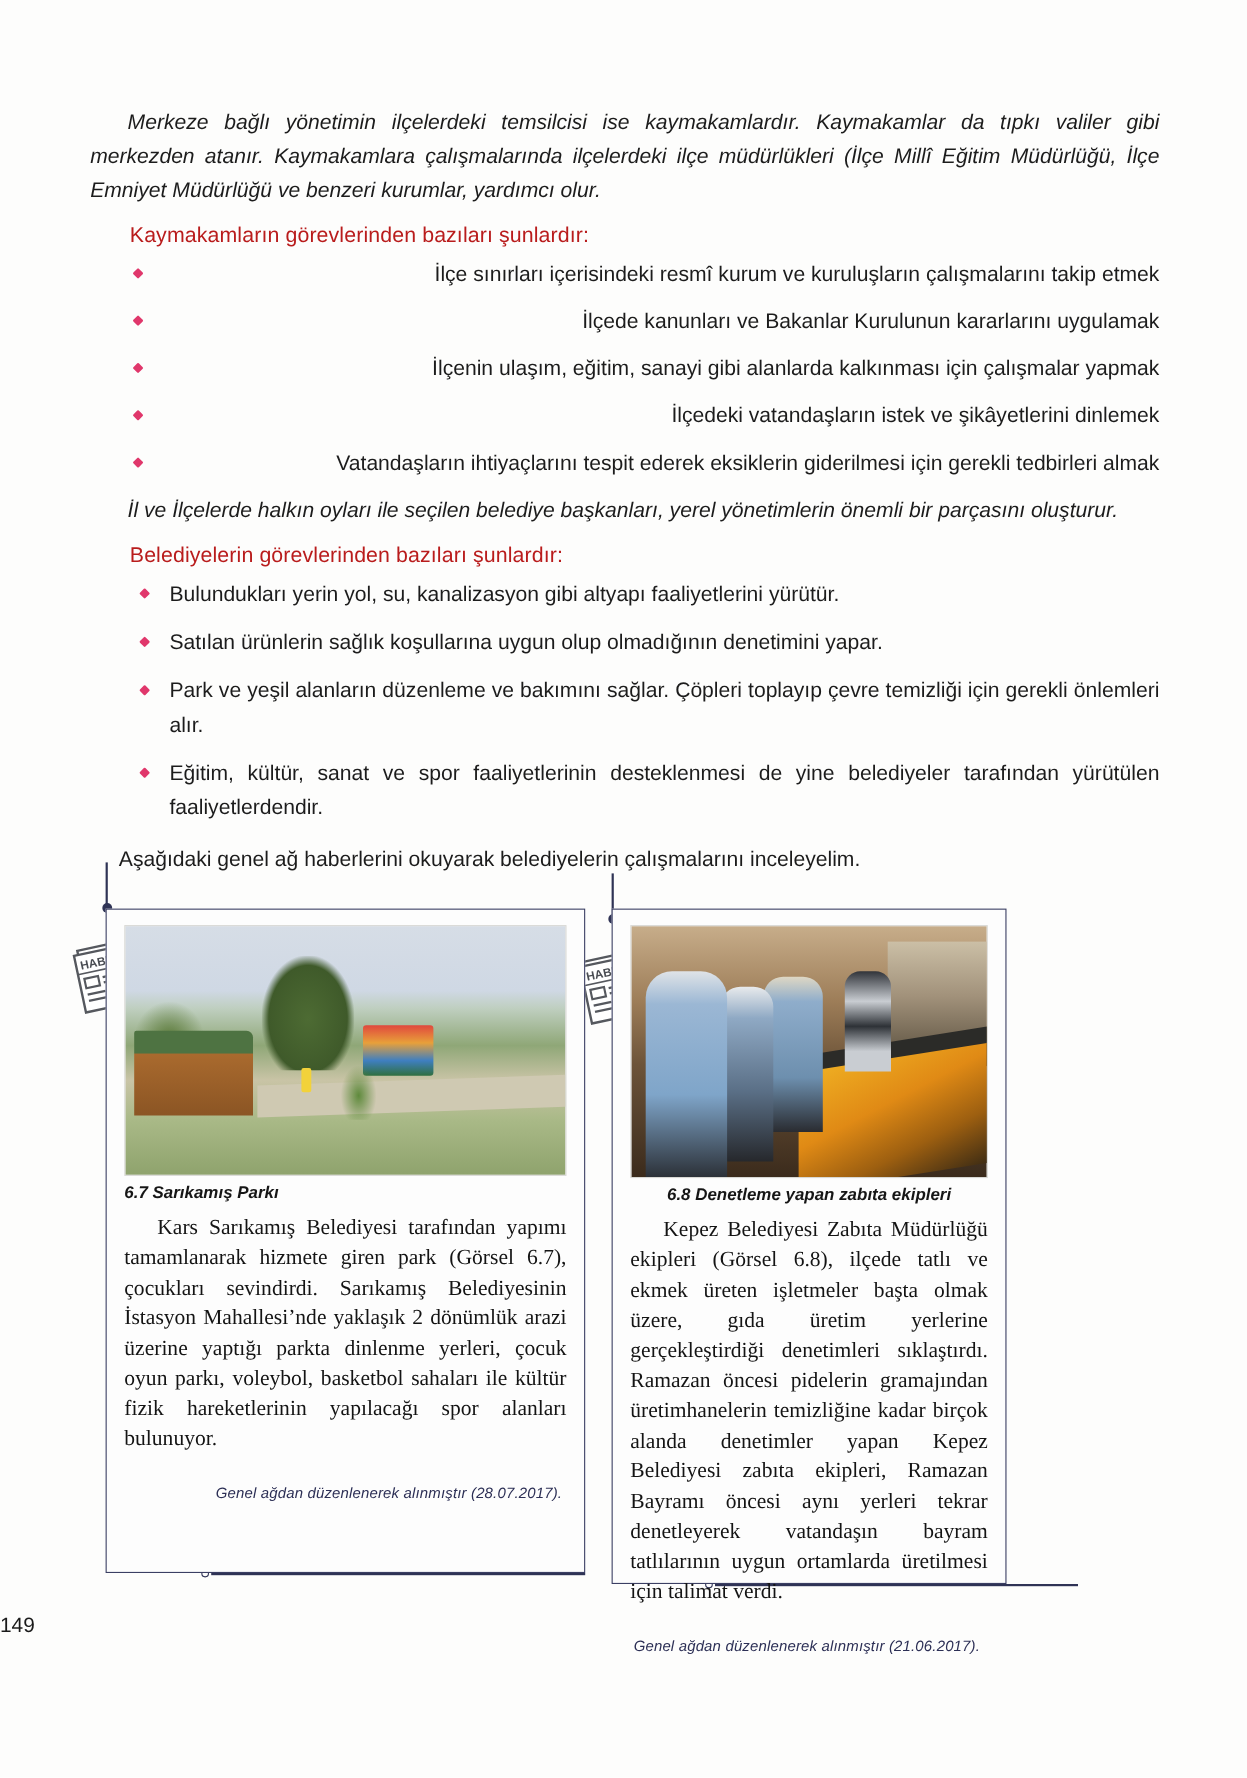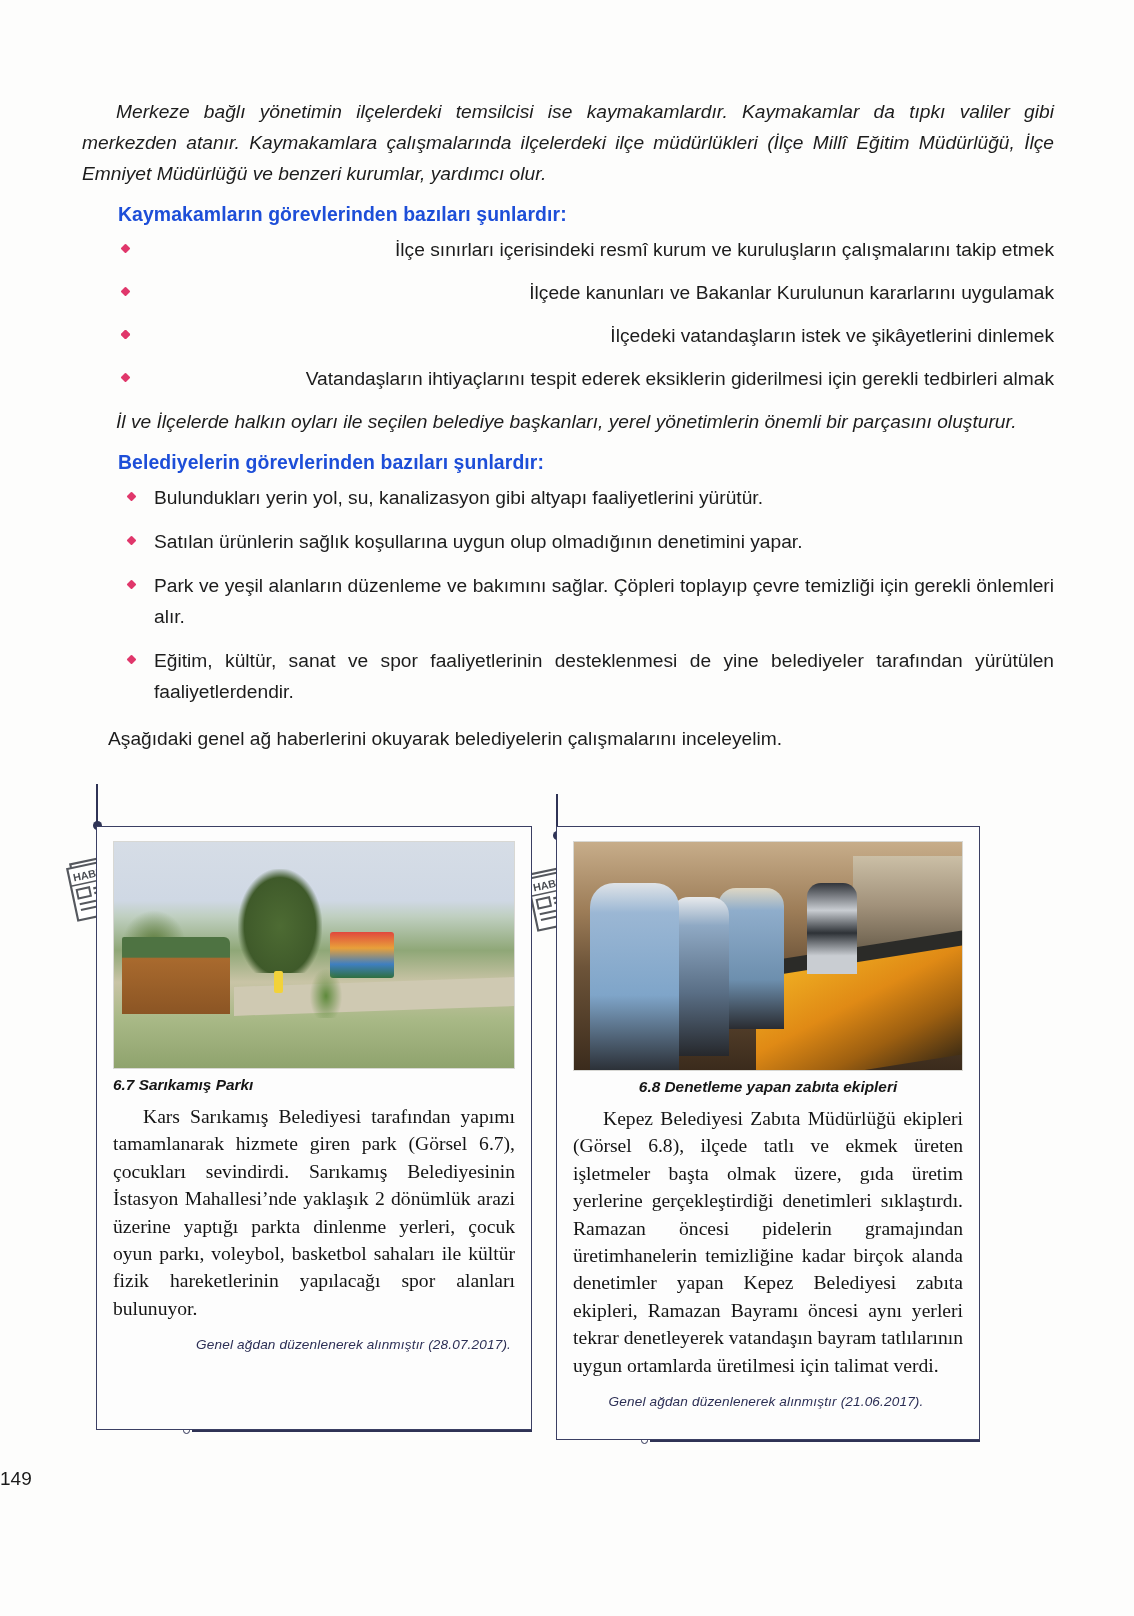--- a/index.html
+++ b/index.html
@@ -35,22 +35,22 @@
     line-height: 31px;
     text-align: justify;
     text-justify: inter-word;
     color: #1c1c1c;
     margin: 0 0 2px 0;
   }
   .para.indent { text-indent: 34px; font-style: italic; }
 
   .subhead {
     font-size: 19.4px;
-    font-weight: bold;
-    color: #1d4ed8;
+    font-weight: normal;
+    color: #b91c1c;
     margin: 14px 0 8px 36px;
     letter-spacing: .1px;
   }
 
   ul.bullets {
     list-style: none;
     margin: 0;
     padding: 0;
   }
   ul.bullets.tight  { margin-left: 36px; }
@@ -100,21 +100,21 @@
   }
 
   .card {
     position: absolute;
     top: 0;
     border: 1.6px solid #3b3f63;
     background: #fdfdfd;
     box-sizing: border-box;
   }
   .card.left  { left: 96px;  width: 436px; height: 604px; padding-left: 36px; }
-  .card.right { left: 556px; width: 424px; height: 614px; }
+  .card.right { left: 556px; width: 359px; height: 614px; }
 
   .card-inner {
     position: absolute;
     left: 0; right: 0; top: 0; bottom: 0;
     padding: 14px 16px 10px 16px;
     box-sizing: border-box;
   }
 
   
   .pin {
@@ -286,21 +286,21 @@
     text-indent: 30px;
     -webkit-hyphens: none;
     hyphens: none;
   }
 
   .source {
     font-size: 13.6px;
     font-style: italic;
     color: #2c2f55;
     text-align: right;
-    margin: 15px 4px 0 0;
+    margin: 28px 4px 0 0;
     letter-spacing: .15px;
   }
   .source.ctr { text-align: center; }
 
   .page-number {
     position: absolute;
     left: 0;
     right: 0;
     top: 1468px;
     text-align: left;
@@ -323,20 +323,21 @@
       <li>
         <span class="dia"></span>
         <span>İlçe sınırları içerisindeki resmî kurum ve kuruluşların çalışmalarını takip etmek</span>
       </li>
       <li>
         <span class="dia"></span>
         <span>İlçede kanunları ve Bakanlar Kurulunun kararlarını uygulamak</span>
       </li>
       <li>
         <span class="dia"></span>
+        <span>İlçenin ulaşım, eğitim, sanayi gibi alanlarda kalkınması için çalışmalar yapmak</span>
       </li>
       <li>
         <span class="dia"></span>
         <span>İlçedeki vatandaşların istek ve şikâyetlerini dinlemek</span>
       </li>
       <li>
         <span class="dia"></span>
         <span>Vatandaşların ihtiyaçlarını tespit ederek eksiklerin giderilmesi için gerekli tedbirleri almak</span>
       </li>
     </ul>

